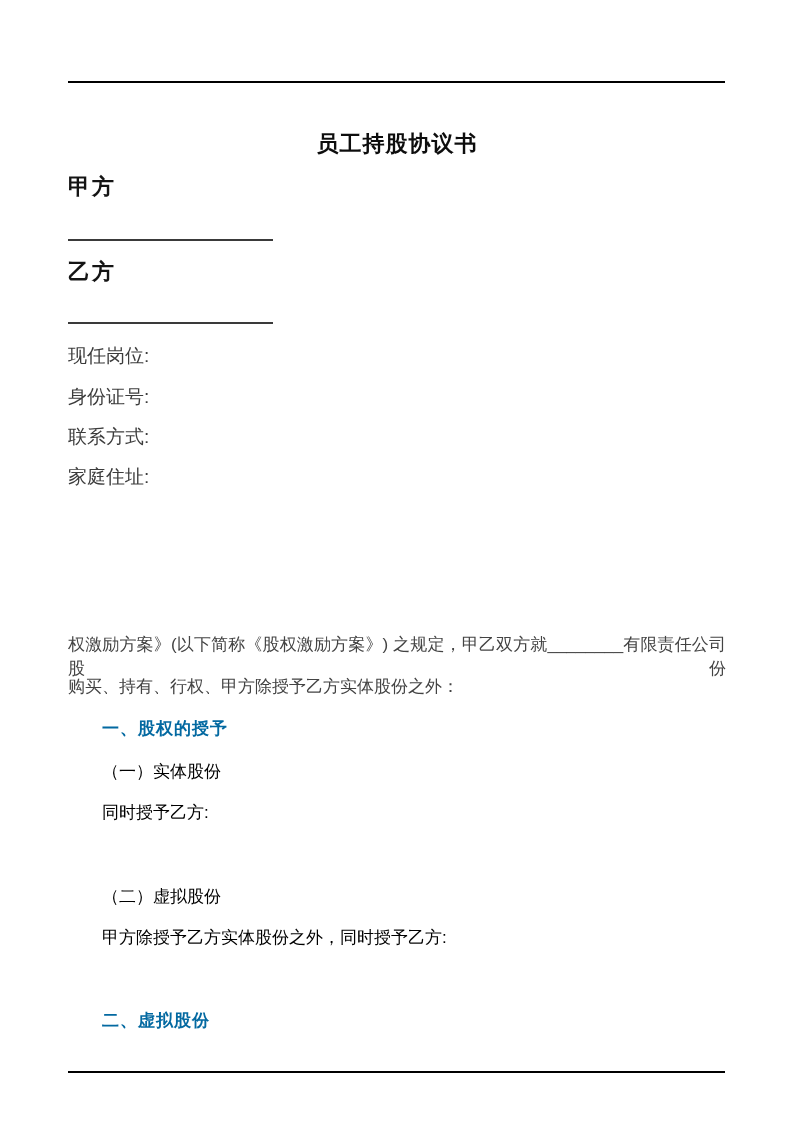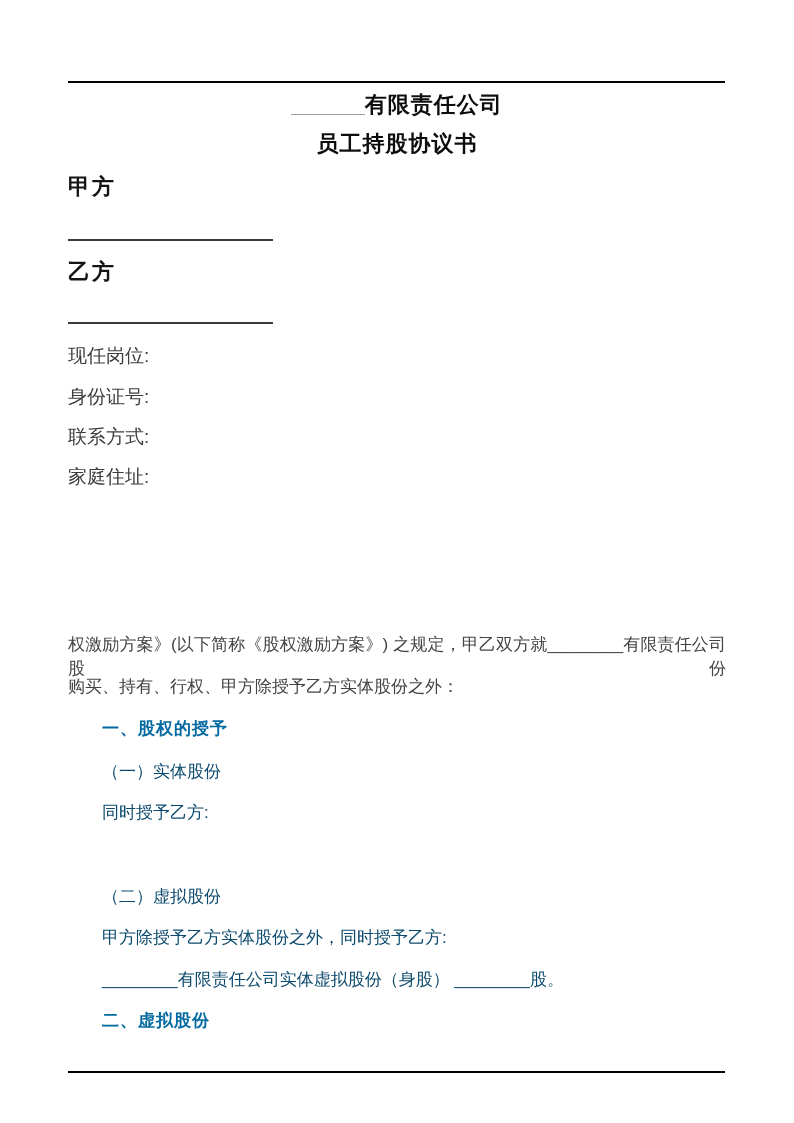--- a/index.html
+++ b/index.html
@@ -54,43 +54,40 @@
     left: 68px; width: 658px; font-size: 17px; color: #434343;
     line-height: 24px; white-space: nowrap;
   }
   .just { white-space: normal; text-align: justify; text-align-last: justify; }
   .p-line-0 { top: 549px; text-indent: 2em; }
   .p-line-1 { top: 591px; }
   .p-line-2 { top: 633px; }
   .p-line-3 { top: 675px; }
 
   .sec-line {
-    left: 102px; font-size: 17px; color: #0c4a6e; line-height: 26px;
+    left: 102px; font-size: 17px; color: #000000; line-height: 26px;
     white-space: nowrap;
   }
   .sec-heading { font-weight: bold; color: #0369a1; letter-spacing: 1px; }
   .s-0 { top: 716px; }
   .s-1 { top: 759px; }
   .s-2 { top: 800px; }
   .s-3 { top: 842px; }
   .s-4 { top: 884px; }
   .s-5 { top: 925px; }
   .s-6 { top: 967px; }
   .s-7 { top: 1008px; }
 </style>
 </head>
 <body>
 
 <div class="page">
 
   <div class="abs rule-top"></div>
 
-  <div class="abs title-line title-1">
-    <span class="title-blank">______</span><span>有限责任公司</span>
-  </div>
   <div class="abs title-line title-2">员工持股协议书</div>
 
   <div class="abs party-label party-a">甲方</div>
   <div class="abs blank-rule blank-rule-a"></div>
 
   <div class="abs party-label party-b">乙方</div>
   <div class="abs blank-rule blank-rule-b"></div>
 
   <div class="abs field-label field-0">现任岗位:</div>
   <div class="abs field-label field-1">身份证号:</div>
@@ -98,18 +95,17 @@
   <div class="abs field-label field-3">家庭住址:</div>
 
   <div class="abs para-line just p-line-2">权激励方案》(以下简称《股权激励方案》) 之规定，甲乙双方就________有限责任公司股份</div>
   <div class="abs para-line p-line-3">购买、持有、行权、甲方除授予乙方实体股份之外：</div>
 
   <div class="abs sec-line sec-heading s-0">一、股权的授予</div>
   <div class="abs sec-line s-1">（一）实体股份</div>
   <div class="abs sec-line s-2">同时授予乙方:</div>
   <div class="abs sec-line s-4">（二）虚拟股份</div>
   <div class="abs sec-line s-5">甲方除授予乙方实体股份之外，同时授予乙方:</div>
-  <div class="abs sec-line s-6">________有限责任公司实体虚拟股份（身股） ________股。</div>
   <div class="abs sec-line sec-heading s-7">二、虚拟股份</div>
 
   <div class="abs rule-bottom"></div>
 
 </div>
 
 </body></html>

